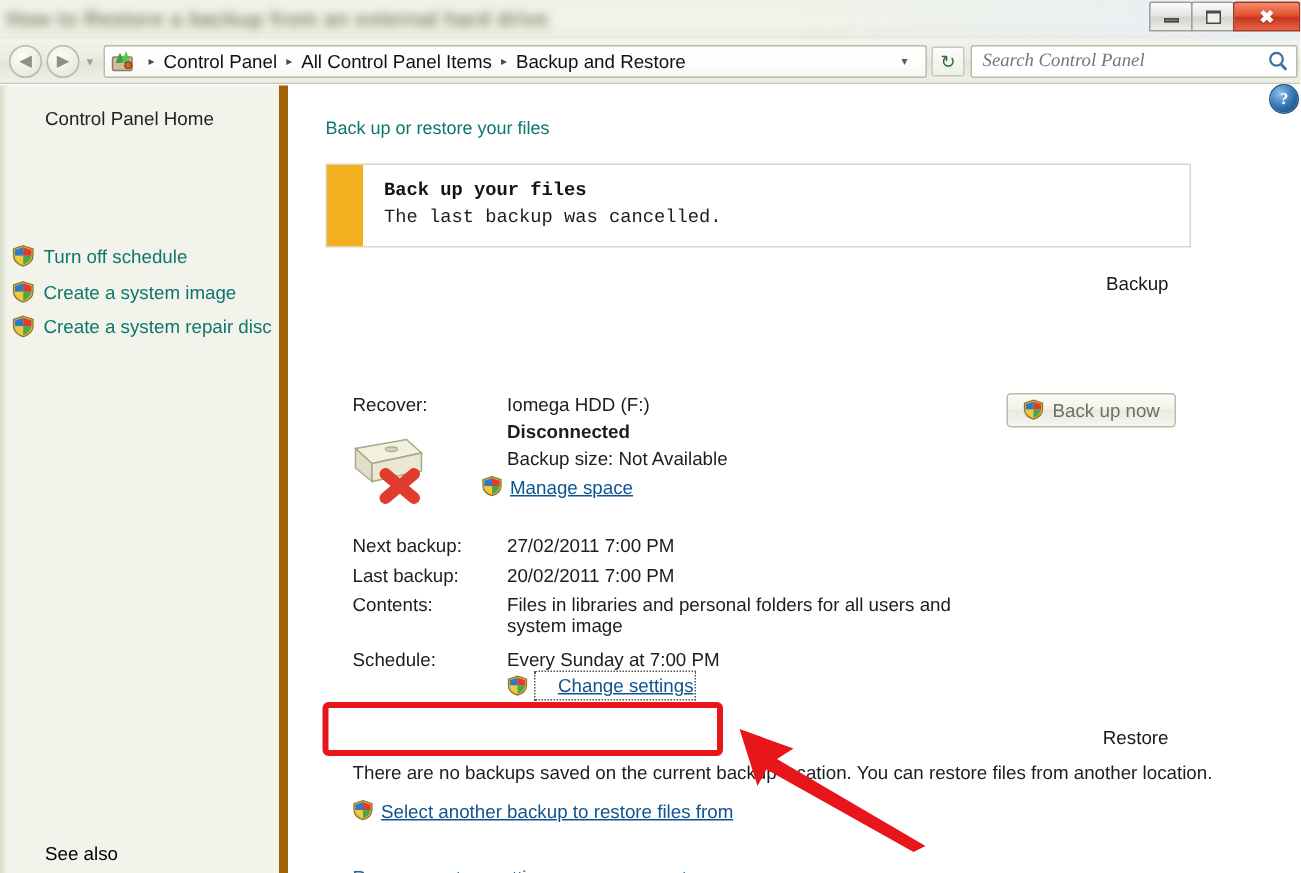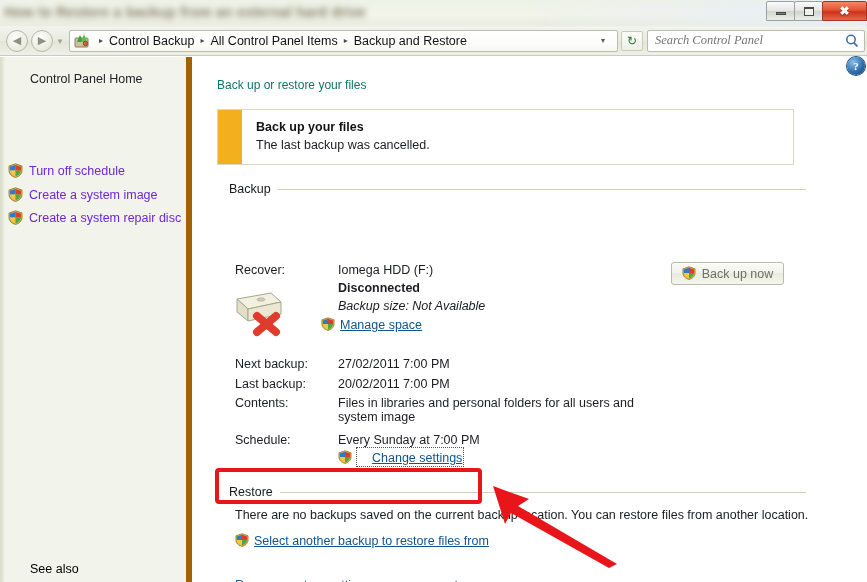--- a/index.html
+++ b/index.html
@@ -231,21 +231,21 @@
   }
   .side-link {
     position: absolute;
     left: 8px;
     display: flex;
     align-items: center;
     white-space: nowrap;
   }
   .side-link .lbl {
     font-size: 12.5px;
-    color: #6d28d9;
+    color: #0f766e;
     margin-left: 6px;
   }
   .side-see-also {
     position: absolute;
     left: 30px; top: 505px;
     font-size: 12.5px;
     color: #000000;
   }
 
   
@@ -274,20 +274,21 @@
   }
 
   
   .banner {
     position: absolute;
     left: 24px; top: 52px;
     width: 577px; height: 56px;
     border: 1px solid #d8d9c0;
     background: #ffffff;
     display: flex;
+    font-family: Liberation Mono, monospace;
   }
   .banner-stripe {
     width: 24px;
     background: #f2b01e;
     flex: none;
   }
   .banner-body {
     padding: 10px 0 0 14px;
   }
   .banner-title {
@@ -297,24 +298,25 @@
   }
   .banner-sub {
     font-size: 12.5px;
     color: #1b1d22;
     margin-top: 4px;
   }
 
   
   .section-head {
     position: absolute;
-    left: 36px;
+    left: 16px;
     display: flex;
-    align-items: center;
+    align-items: flex-end;
     width: 577px;
+    flex-direction: column;
   }
   .section-head .txt {
     font-size: 12.5px;
     color: #16181c;
     flex: none;
     padding-right: 7px;
     white-space: nowrap;
   }
   .section-head .rule {
     flex: 1 1 auto;
@@ -444,21 +446,21 @@
     <div class="crumbs">
       <div class="cp-icon">
         <svg viewBox="0 0 16 15" width="16" height="15">
           <rect x="1" y="5" width="13" height="9" rx="1" fill="#cdbfa0" stroke="#8d7d5e"></rect>
           <path d="M3 9 L6 2 L9 9 Z" fill="#3f9e3f"></path>
           <path d="M7 9 L10 1 L13 9 Z" fill="#58c153"></path>
           <circle cx="11.5" cy="10.5" r="2.2" fill="#d8662e" stroke="#96431c"></circle>
         </svg>
       </div>
       <span class="crumb-sep">▸</span>
-      <span class="crumb-txt">Control Backup</span>
+      <span class="crumb-txt">Control Panel</span>
       <span class="crumb-sep">▸</span>
       <span class="crumb-txt">All Control Panel Items</span>
       <span class="crumb-sep">▸</span>
       <span class="crumb-txt">Backup and Restore</span>
       <span class="crumb-spacer"></span>
       <span class="crumb-drop">▾</span>
     </div>
 
     <div class="refresh-btn">
       <span>↻</span>
@@ -540,21 +542,21 @@
     </div>
 
     <div class="section-head" style="top:125px;">
       <span class="txt">Backup</span>
       <span class="rule"></span>
     </div>
 
     <div class="detail-row detail-label" style="top:206px;">Recover:</div>
     <div class="detail-row detail-value" style="top:206px;">Iomega HDD (F:)</div>
     <div class="detail-row detail-value" style="top:224px;font-weight:bold;">Disconnected</div>
-    <div class="detail-row detail-value" style="top:242px;font-style:italic;">Backup size: Not Available</div>
+    <div class="detail-row detail-value" style="top:242px;">Backup size: Not Available</div>
 
     <div class="hdd-icon">
       <svg viewBox="0 0 56 52" width="56" height="52">
         <path d="M6 14 L40 8 L50 17 L17 24 Z" fill="#f2f0df" stroke="#a9a68c" stroke-width="1"></path>
         <path d="M6 14 L17 24 L17 36 L6 27 Z" fill="#e2dfc9" stroke="#a9a68c" stroke-width="1"></path>
         <path d="M17 24 L50 17 L50 29 L17 36 Z" fill="#eae7d3" stroke="#a9a68c" stroke-width="1"></path>
         <ellipse cx="30" cy="14.5" rx="4" ry="1.6" fill="#d2cfb8" stroke="#a9a68c" stroke-width="0.7"></ellipse>
         <g stroke="#e03c2e" stroke-width="8" stroke-linecap="round">
           <line x1="26" y1="31" x2="45" y2="47"></line>
           <line x1="45" y1="31" x2="26" y2="47"></line>

